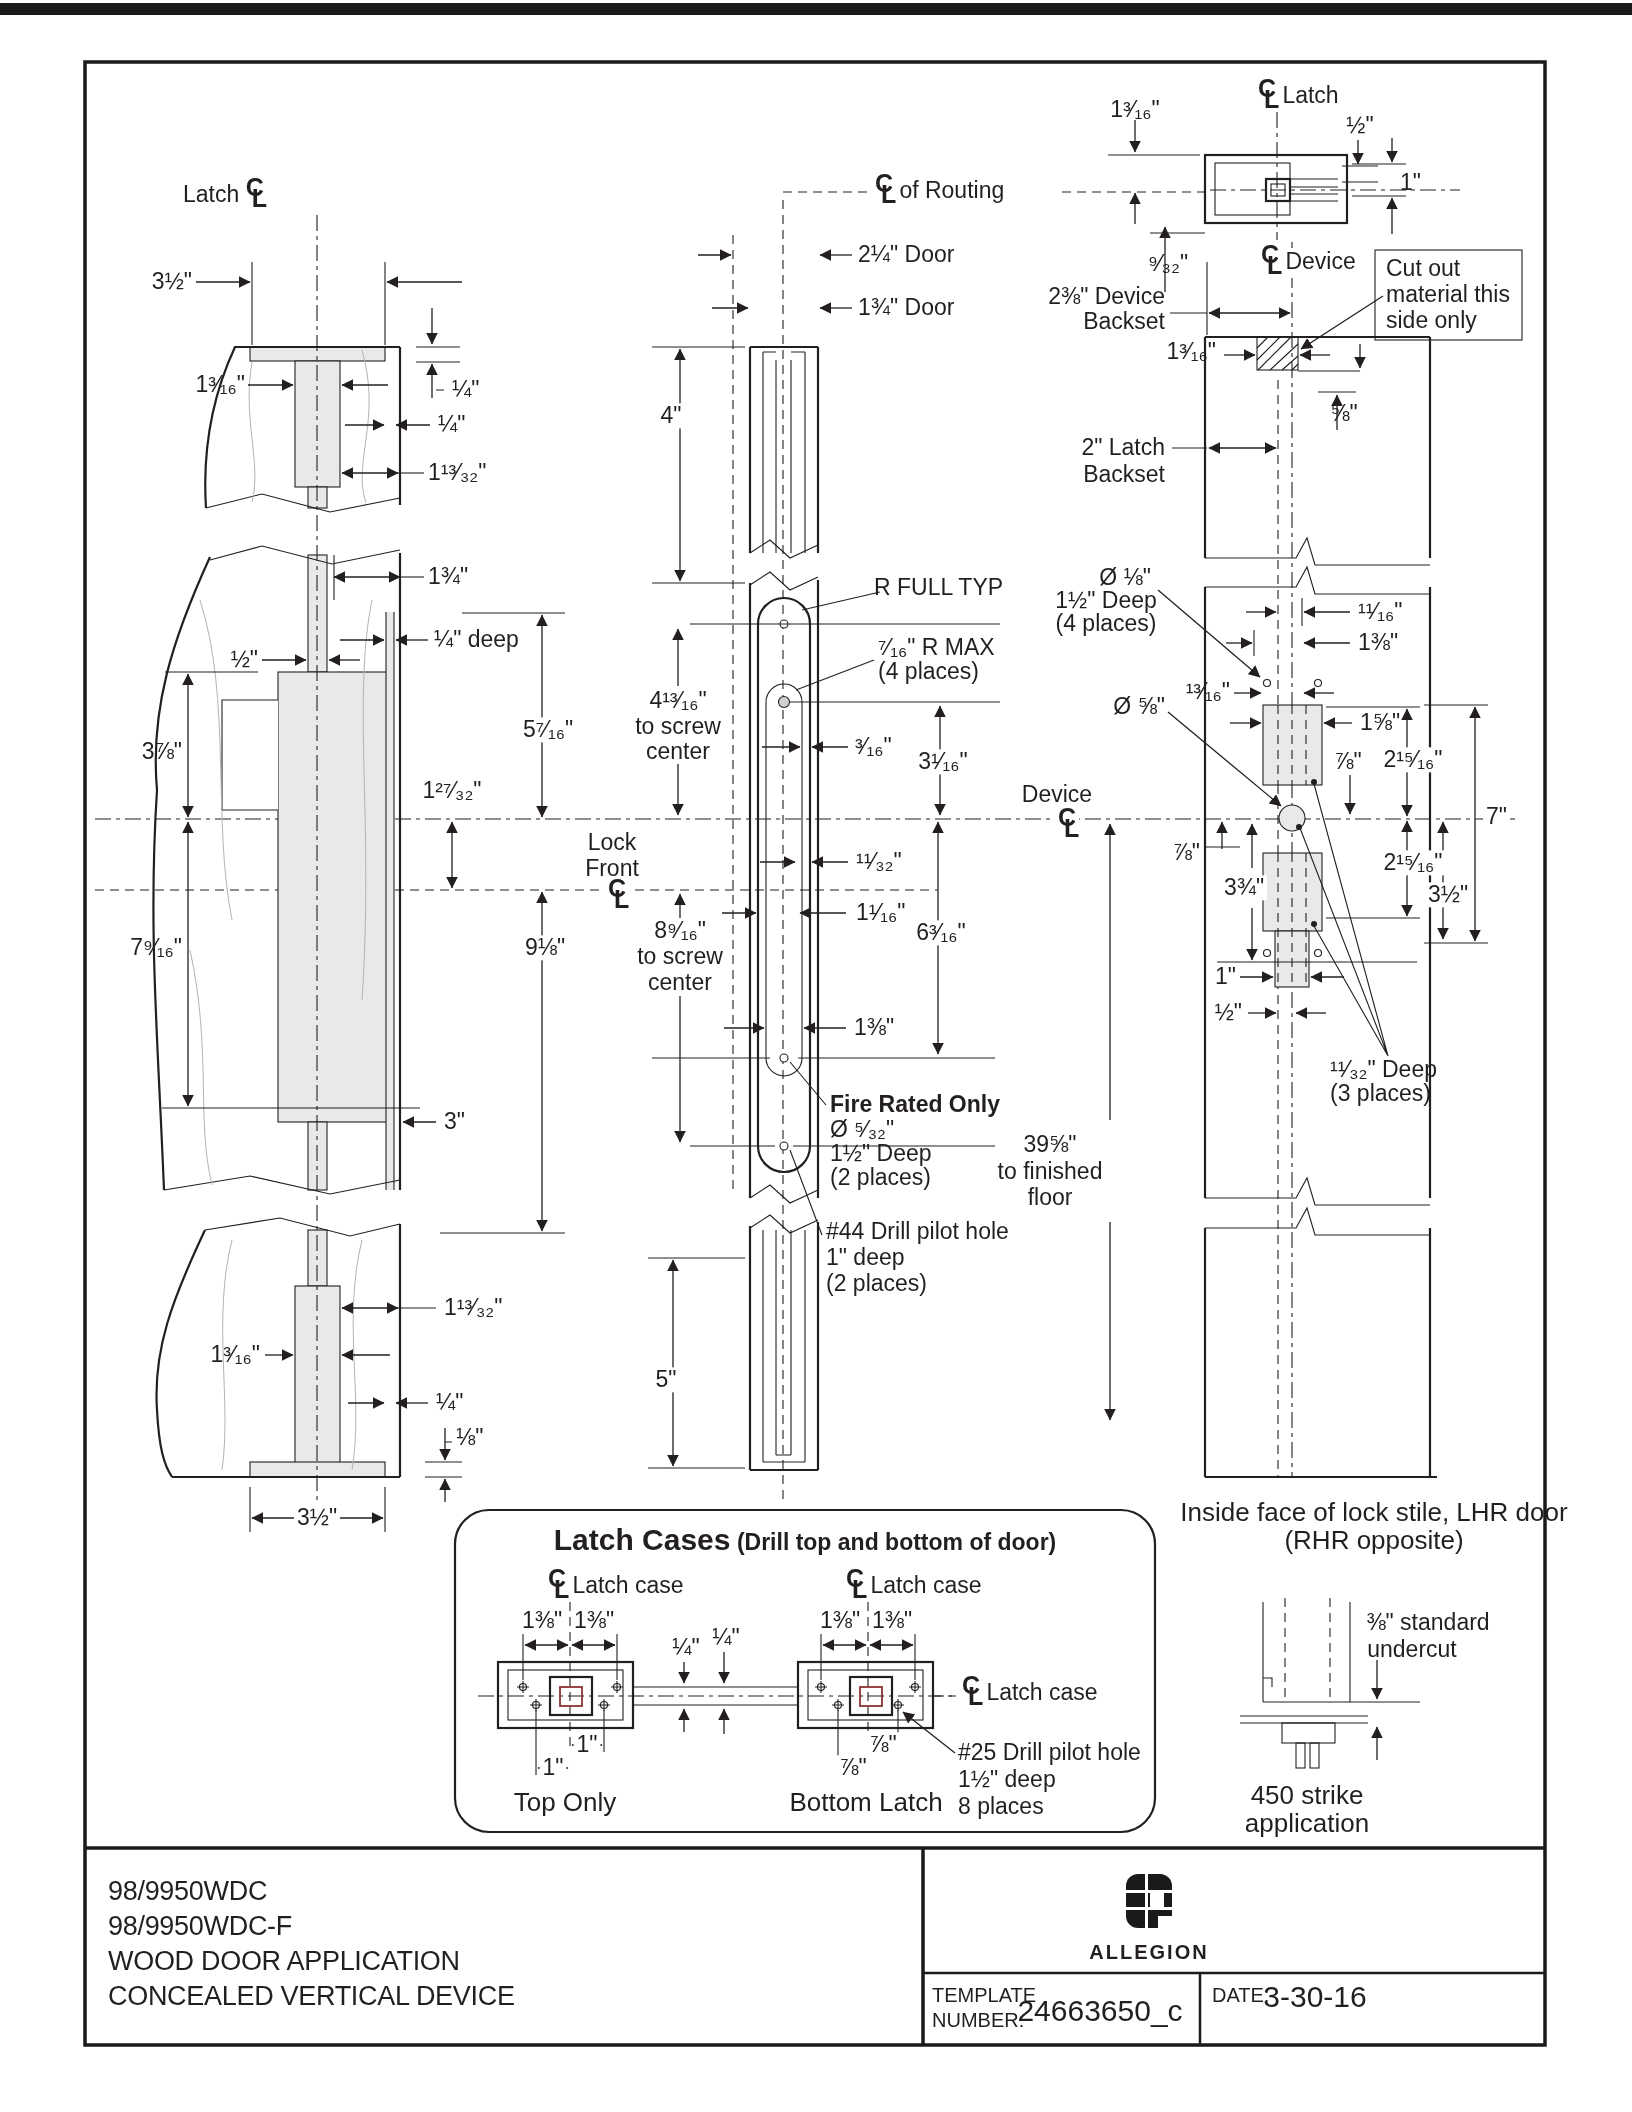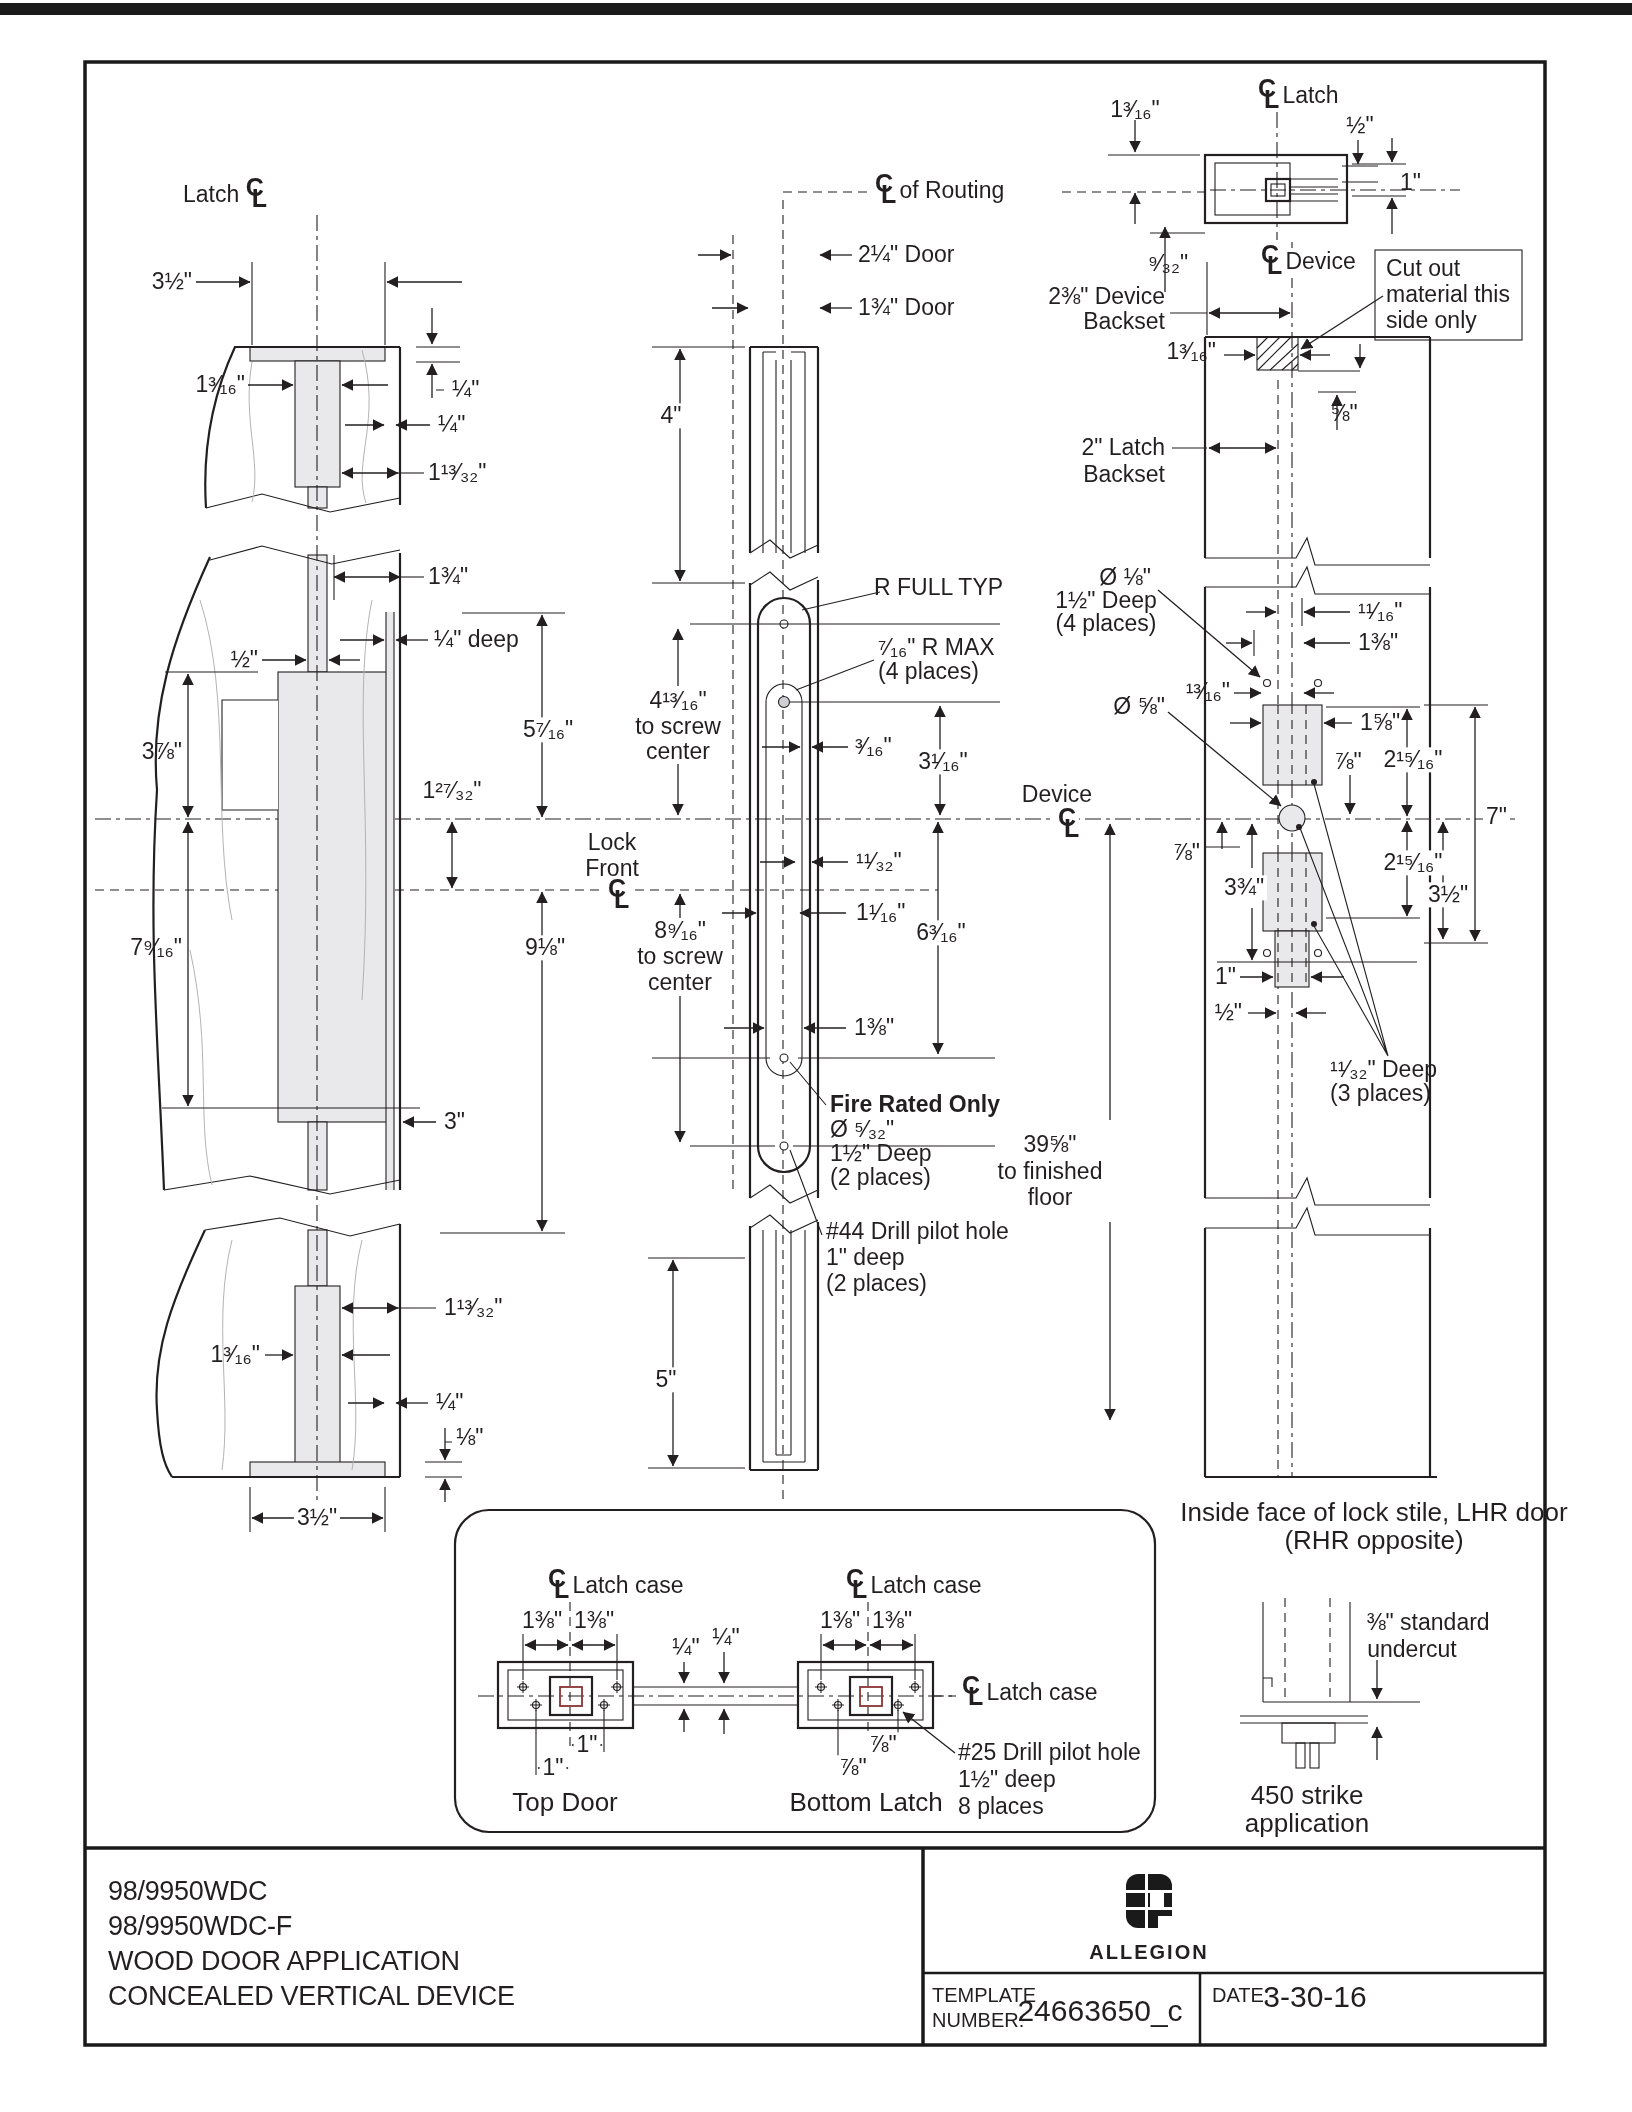--- a/index.html
+++ b/index.html
@@ -422,37 +422,38 @@
 <div class="lbl" style="left:1050px;top:1145px;">39⅝"</div>
 <div class="lbl" style="left:1050px;top:1172px;">to finished</div>
 <div class="lbl" style="left:1050px;top:1198px;">floor</div>
 <div class="lbl md" style="left:1374px;top:1512px;">Inside face of lock stile, LHR door</div>
 <div class="lbl md" style="left:1374px;top:1540px;">(RHR opposite)</div>
 <div class="lbl" style="left:1428px;top:1623px;">⅜" standard</div>
 <div class="lbl" style="left:1412px;top:1650px;">undercut</div>
 <div class="lbl md" style="left:1307px;top:1795px;">450 strike</div>
 <div class="lbl md" style="left:1307px;top:1823px;">application</div>
 
+<div class="lbl" style="left:805px;top:1539px;"><span class="b big">Latch Cases</span>&nbsp;<span class="b">(Drill top and bottom of door)</span></div>
 <div class="lbl lft" style="left:548px;top:1587px;"><span class="clsym"><span class="cc">C</span><span class="ll">L</span></span>&nbsp;<span>Latch case</span></div>
 <div class="lbl lft" style="left:846px;top:1587px;"><span class="clsym"><span class="cc">C</span><span class="ll">L</span></span>&nbsp;<span>Latch case</span></div>
 <div class="lbl" style="left:542px;top:1621px;">1⅜"</div>
 <div class="lbl" style="left:594px;top:1621px;">1⅜"</div>
 <div class="lbl" style="left:686px;top:1648px;">¼"</div>
 <div class="lbl" style="left:726px;top:1638px;">¼"</div>
 <div class="lbl" style="left:840px;top:1621px;">1⅜"</div>
 <div class="lbl" style="left:892px;top:1621px;">1⅜"</div>
 <div class="lbl lft" style="left:962px;top:1694px;"><span class="clsym"><span class="cc">C</span><span class="ll">L</span></span>&nbsp;<span>Latch case</span></div>
 <div class="lbl bg" style="left:587px;top:1745px;">1"</div>
 <div class="lbl bg" style="left:553px;top:1768px;">1"</div>
 <div class="lbl bg" style="left:883px;top:1745px;">⅞"</div>
 <div class="lbl bg" style="left:853px;top:1768px;">⅞"</div>
 <div class="lbl lft" style="left:958px;top:1753px;">#25 Drill pilot hole</div>
 <div class="lbl lft" style="left:958px;top:1780px;">1½" deep</div>
 <div class="lbl lft" style="left:958px;top:1807px;">8 places</div>
-<div class="lbl md" style="left:565px;top:1802px;">Top Door</div>
+<div class="lbl md" style="left:565px;top:1802px;">Top Only</div>
 <div class="lbl md" style="left:866px;top:1802px;">Bottom Latch</div>
 
 <div class="lbl lft tbl1" style="left:108px;top:1892px;">98/9950WDC</div>
 <div class="lbl lft tbl1" style="left:108px;top:1927px;">98/9950WDC-F</div>
 <div class="lbl lft tbl1" style="left:108px;top:1962px;">WOOD DOOR APPLICATION</div>
 <div class="lbl lft tbl1" style="left:108px;top:1997px;">CONCEALED VERTICAL DEVICE</div>
 <div class="lbl alg" style="left:1149px;top:1952px;">ALLEGION</div>
 <div class="lbl lft sm" style="left:932px;top:1995px;">TEMPLATE</div>
 <div class="lbl lft sm" style="left:932px;top:2020px;">NUMBER:</div>
 <div class="lbl big" style="left:1100px;top:2010px;">24663650_c</div>

